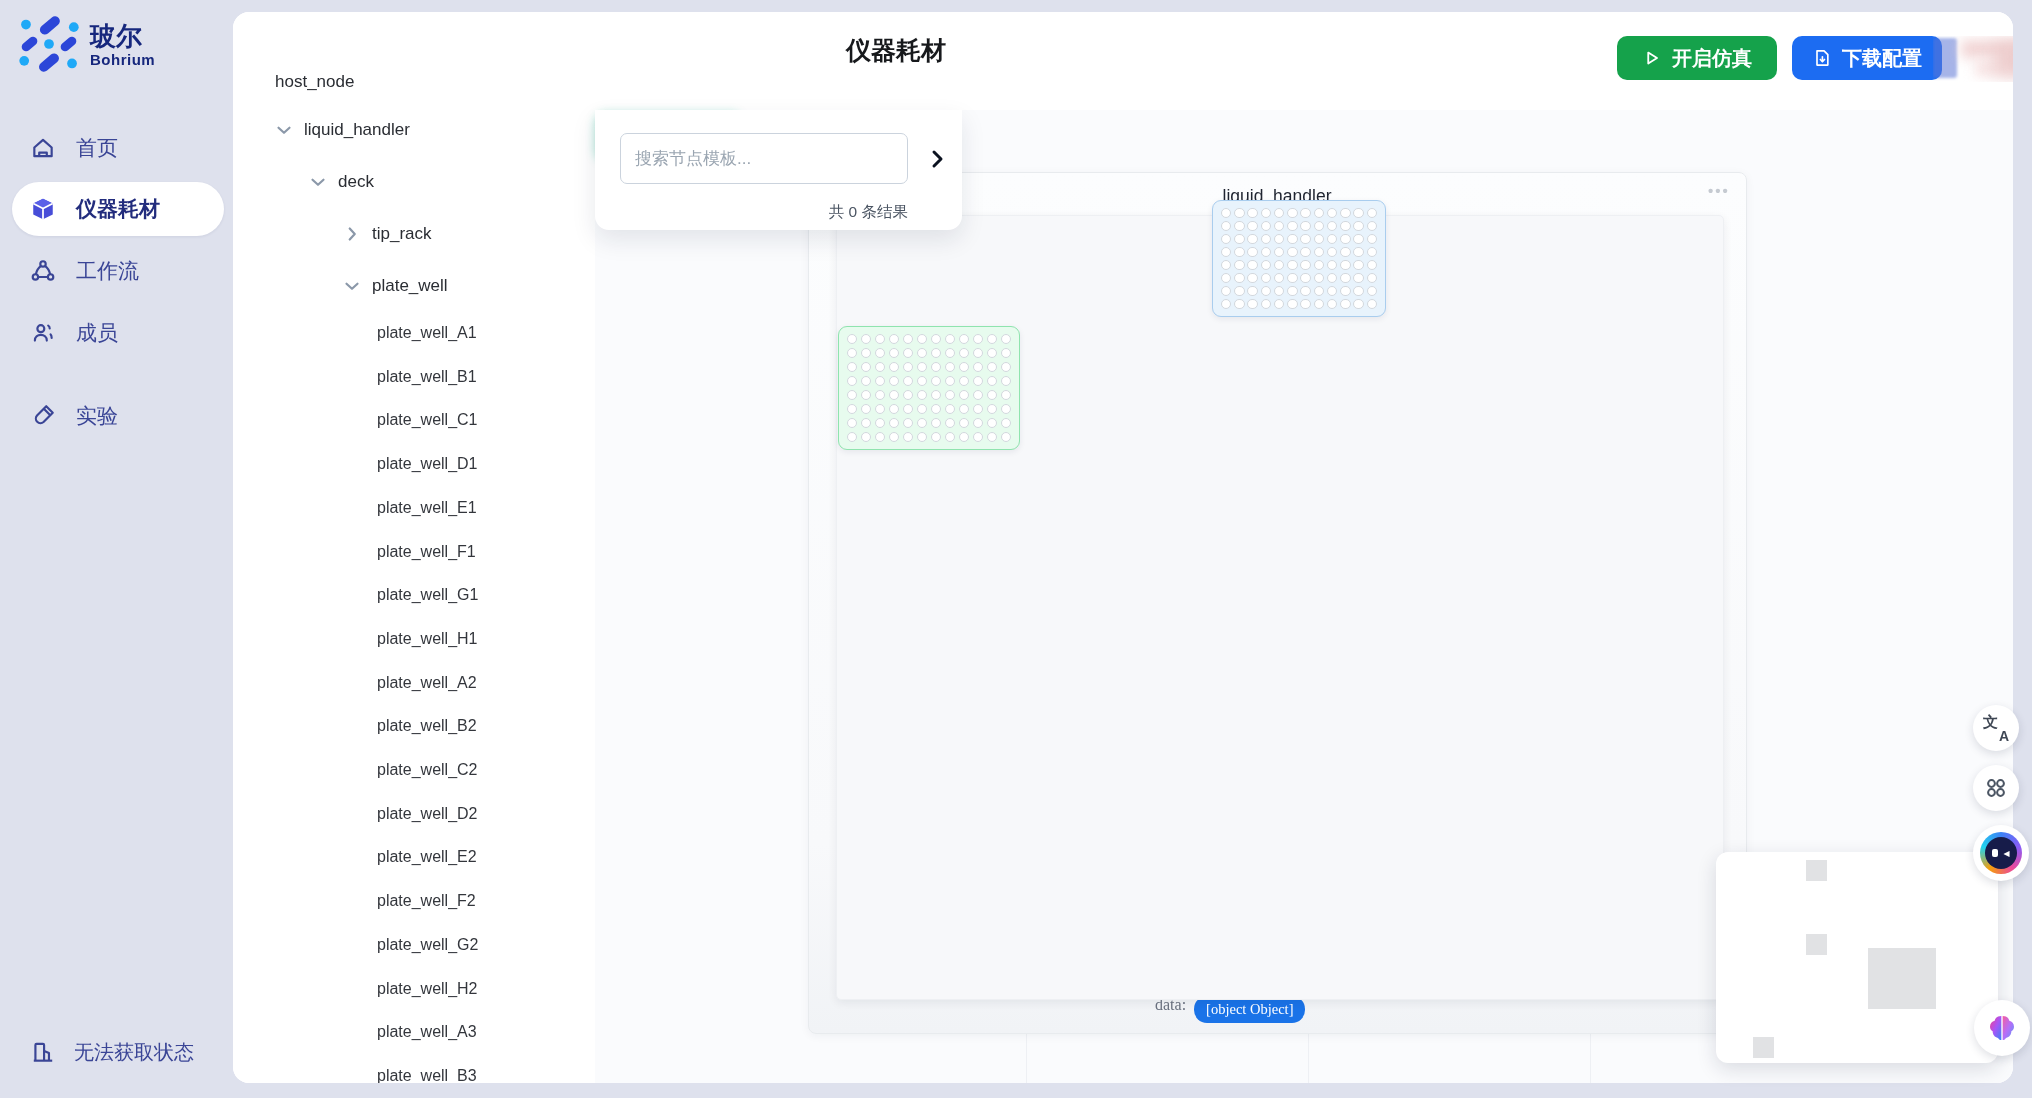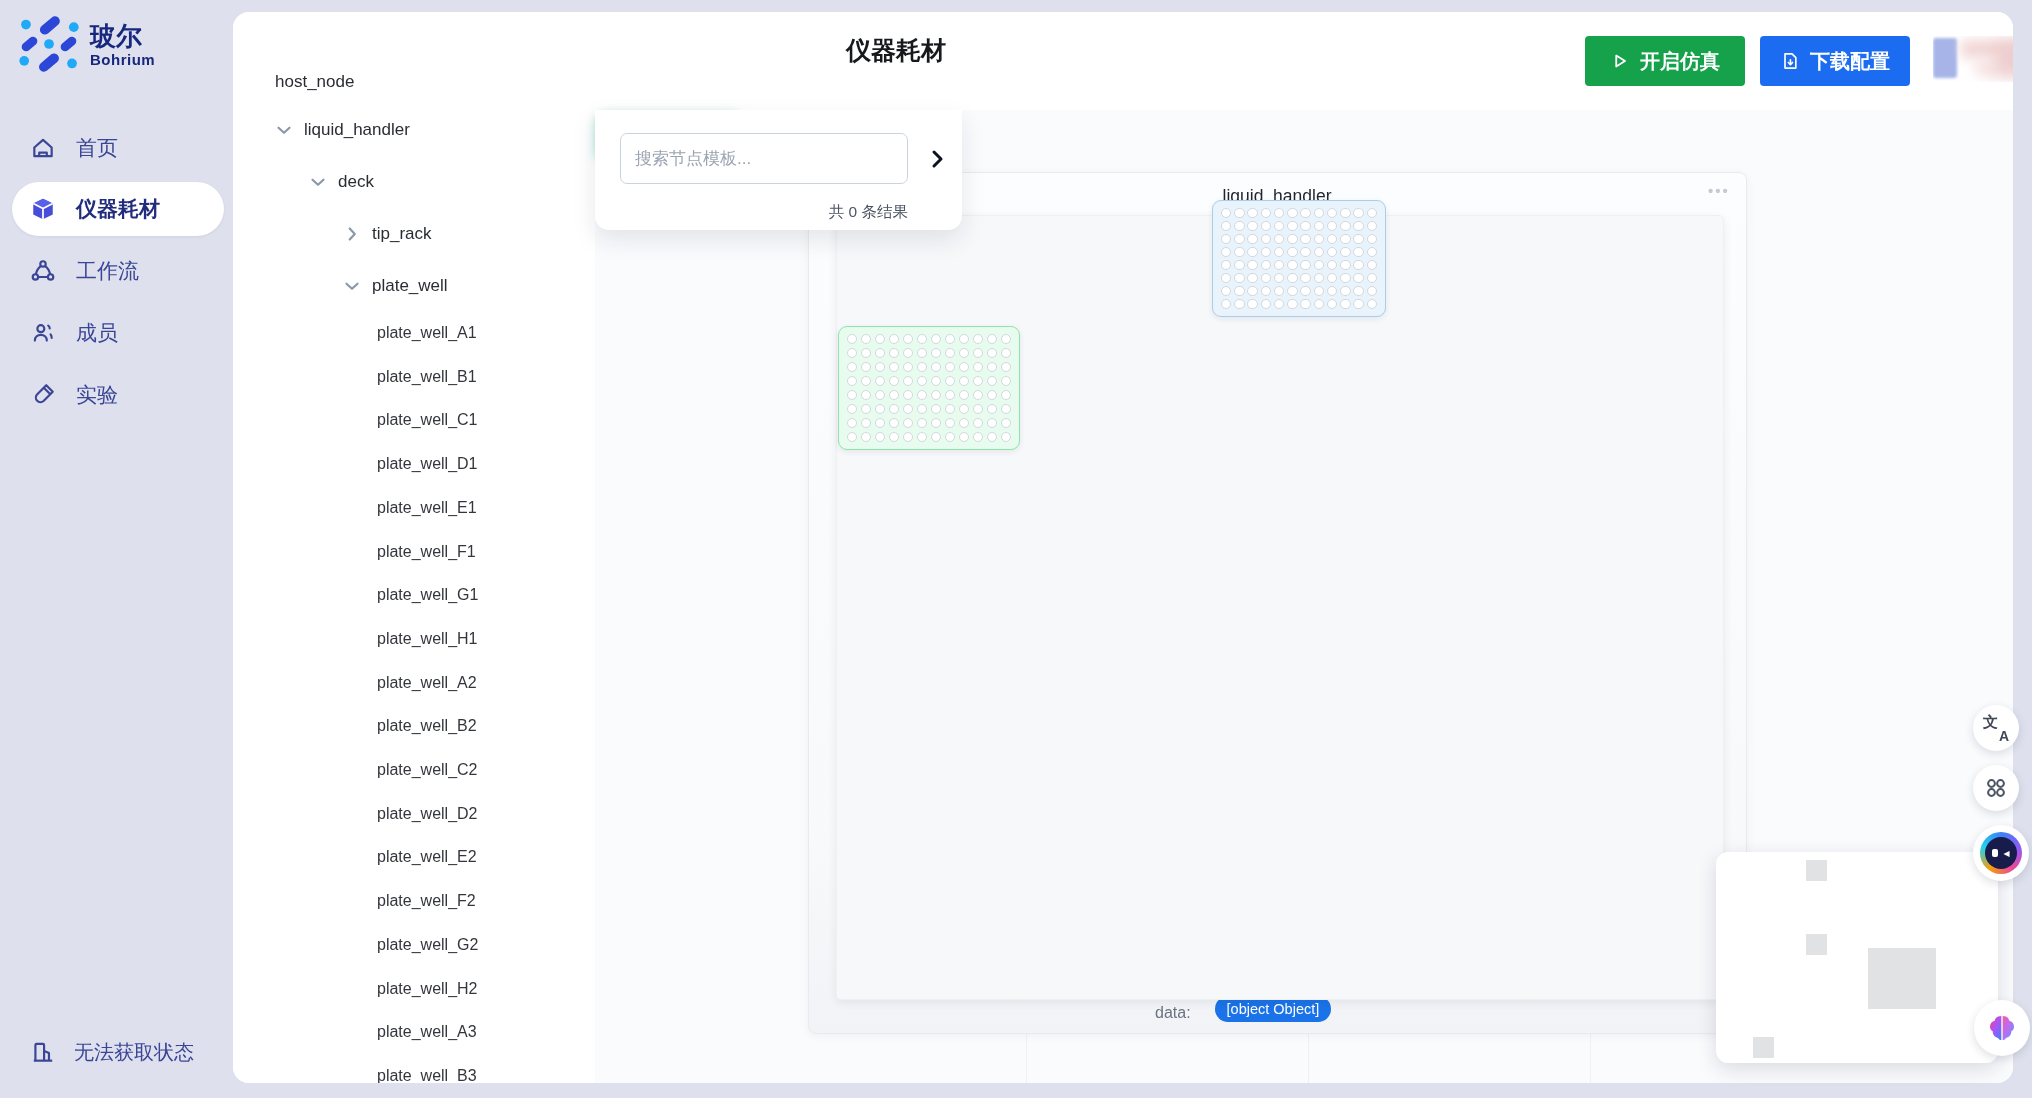--- a/index.html
+++ b/index.html
@@ -33,41 +33,41 @@
 
   
   #main-header{position:absolute;left:362px;top:0;right:0;height:98px;background:#fff;border-bottom:1px solid #eef0f3;}
   #page-title{position:absolute;left:251px;top:22px;font-size:25px;font-weight:bold;color:#17191c;}
   #status-pill{position:absolute;left:673px;top:26px;width:300px;height:46px;background:#f8f9fa;border:1px solid #e7e9ec;border-radius:23px;display:flex;align-items:center;gap:10px;padding:0 18px;box-sizing:border-box;}
   #status-dot{width:10px;height:10px;border-radius:50%;background:#a9aeb8;flex:0 0 auto;}
   #status-label{font-size:17px;color:#374151;font-weight:500;}
   #status-detail{font-size:15px;color:#8a919c;}
   #status-refresh{margin-left:auto;width:18px;height:18px;color:#6b7280;cursor:pointer;}
   #status-refresh svg{width:18px;height:18px;display:block;}
-  .hd-btn{position:absolute;top:24px;height:50px;border:none;border-radius:4px;color:#fff;font-size:20px;font-weight:bold;display:flex;align-items:center;justify-content:center;gap:10px;cursor:pointer;font-family:inherit;}
+  .hd-btn{position:absolute;top:24px;height:44px;border:none;border-radius:10px;color:#fff;font-size:20px;font-weight:bold;display:flex;align-items:center;justify-content:center;gap:10px;cursor:pointer;font-family:inherit;margin-left:32px;}
   #btn-simulate{left:990px;width:160px;background:#15a24b;}
   #btn-download{left:1165px;width:150px;background:#1c6cf2;}
   .hd-btn svg{width:20px;height:20px;display:block;}
   #redact{position:absolute;left:1338px;top:24px;width:292px;height:46px;overflow:hidden;}
   #redact .rb{position:absolute;left:0;top:2px;width:24px;height:40px;background:rgba(92,118,214,.55);filter:blur(1.5px);border-radius:3px;}
   #redact .rp1{position:absolute;left:28px;top:4px;width:252px;height:18px;background:#f2d6d6;filter:blur(6px);}
   #redact .rp2{position:absolute;left:42px;top:24px;width:232px;height:16px;background:#f7e4e4;filter:blur(6px);}
   #redact .rp3{position:absolute;left:62px;top:8px;width:70px;height:30px;background:#eccaca;filter:blur(9px);}
 
   
   #canvas{position:absolute;left:362px;top:98px;right:0;bottom:0;background:#fafbfd;}
   .gridline{position:absolute;width:1px;background:#eef0f4;}
 
   #deck-card{left:213px;top:62px;width:937px;height:860px;background:linear-gradient(180deg,#fcfdfe 0%,#f8f9fb 78%,#f1f3f6 100%);border:1px solid #e8ebee;border-radius:8px;box-shadow:0 2px 10px rgba(20,30,60,.05);z-index:1;}
   #node-title{left:542px;top:76px;width:280px;text-align:center;font-size:17.5px;color:#1f2430;z-index:2;}
   #node-dots{left:1104px;top:72px;width:40px;text-align:center;font-size:15px;letter-spacing:2px;color:#c5cad1;z-index:2;cursor:pointer;font-weight:bold;}
   #node-body{left:241px;top:105px;width:886px;height:783px;background:#f7f8fa;border:1px solid #eef0f3;border-radius:5px;box-shadow:0 3px 10px rgba(16,24,40,.07);z-index:3;}
   .plate{position:absolute;border-radius:9px;z-index:4;box-shadow:0 2px 6px rgba(20,30,60,.08);cursor:grab;}
   .well{position:absolute;border-radius:50%;background:#ffffff;border:1px solid #d3d8de;box-sizing:border-box;}
-  #data-row{left:560px;top:886px;z-index:2;display:flex;align-items:flex-end;gap:24px;font-family:Liberation Sans, sans-serif;}
+  #data-row{left:560px;top:886px;z-index:2;display:flex;align-items:flex-start;gap:8px;font-family:Liberation Serif, serif;}
   #data-label{font-size:16px;color:#6b7280;}
   #data-pill{background:#1a73e8;color:#fff;font-size:14.5px;padding:5px 12px;border-radius:13px;white-space:nowrap;}
   #btn-beautify{left:1255px;top:22px;width:147px;height:48px;border:none;border-radius:10px;background:linear-gradient(100deg,#17b468,#0ec09e);color:#fff;font-size:19px;font-weight:bold;display:flex;align-items:center;justify-content:center;gap:8px;cursor:pointer;z-index:10;box-shadow:0 3px 10px rgba(16,180,140,.35);font-family:inherit;}
   #btn-beautify svg{width:20px;height:20px;display:block;}
 
   
   #search-card{left:0;top:0;width:367px;height:120px;background:#fff;border-radius:0 0 14px 14px;box-shadow:0 10px 24px rgba(20,30,60,.10);z-index:10;}
   #search-input{position:absolute;left:25px;top:23px;width:288px;height:51px;box-sizing:border-box;border:1px solid #cbd3dd;border-radius:7px;padding:0 14px;font-size:17px;color:#1f2937;font-family:inherit;outline:none;background:#fff;}
   #search-input::placeholder{color:#9aa5b1;}
   #search-go{position:absolute;left:330px;top:36px;width:26px;height:26px;cursor:pointer;background:none;border:none;padding:0;}
@@ -150,21 +150,21 @@
           <span class="nv-icon">
             <svg viewBox="0 0 24 24" fill="none" stroke="currentColor" stroke-width="2" stroke-linecap="round">
               <circle cx="10" cy="8" r="3.2"></circle>
               <path d="M4.5 19c0-3.5 2.5-5.2 5.5-5.2s5.5 1.7 5.5 5.2"></path>
               <path d="M16.8 5.2c.9.5 1.4 1.5 1.4 2.6"></path>
               <path d="M19 13.3c.8 1 1 2 1 3.2"></path>
             </svg>
           </span>
           <span>成员</span>
         </div>
-        <div class="nav-item" style="top: 368px; font-family: Liberation Serif, serif;">
+        <div class="nav-item" style="top: 389px; font-family: Liberation Serif, serif;">
           <span class="nv-icon">
             <svg viewBox="0 0 24 24" fill="none" stroke="currentColor" stroke-width="2" stroke-linecap="round" stroke-linejoin="round">
               <path d="M15 3l6 6-8.5 8.5a4.25 4.25 0 0 1-6-6Z"></path>
               <path d="M13 5.5 18.5 11"></path>
             </svg>
           </span>
           <span>实验</span>
         </div>
       </div>
     <div id="sidebar-footer">

